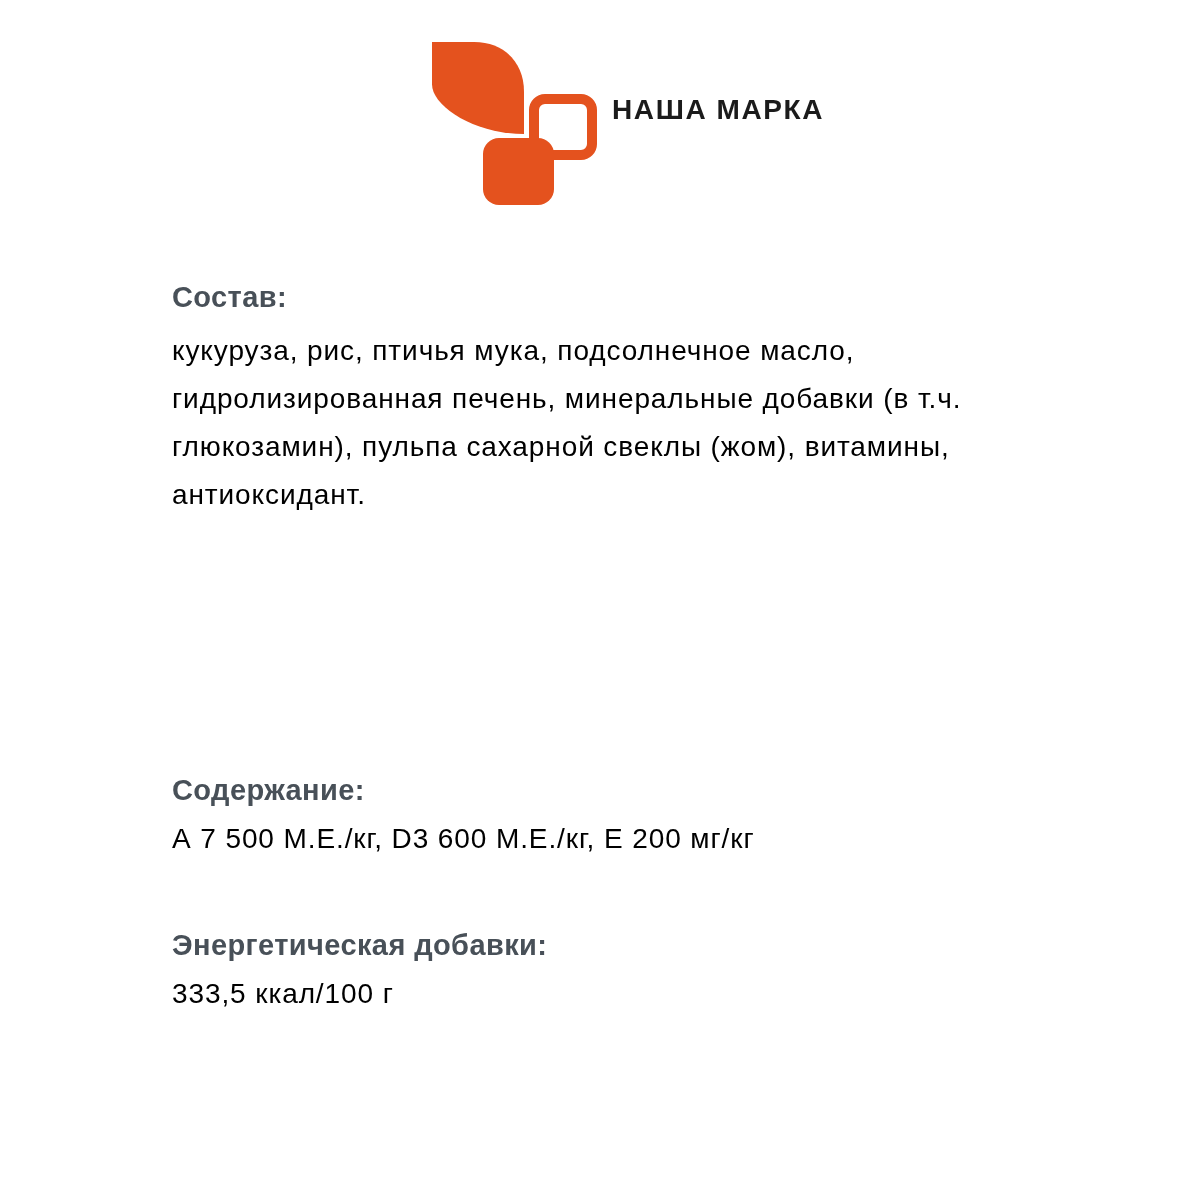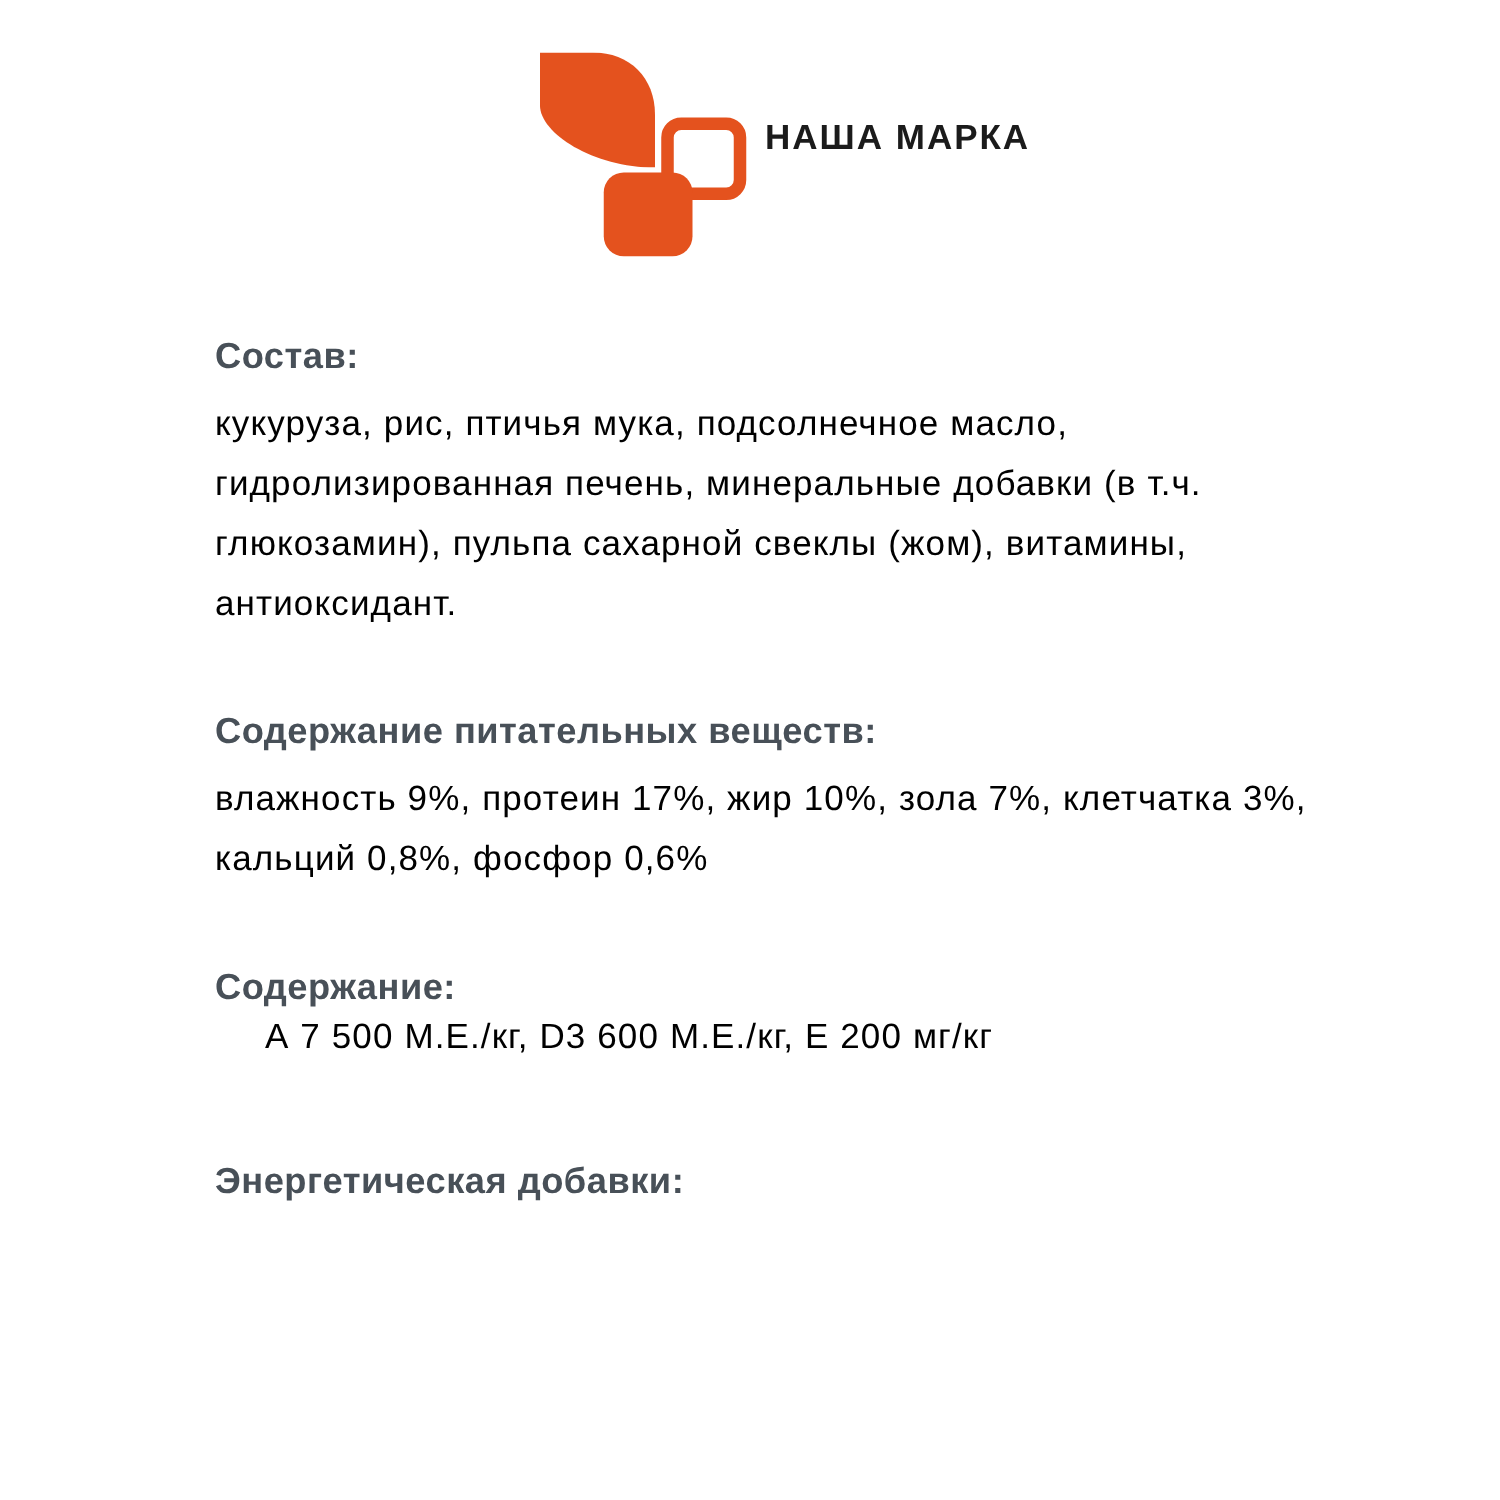--- a/index.html
+++ b/index.html
@@ -82,26 +82,26 @@
   .section-body {
     position: absolute;
     left: 0;
     font-size: 28px;
     font-weight: 400;
     letter-spacing: 0.9px;
     color: #000000;
     line-height: 48px;
     white-space: pre-line;
   }
-  #sec-composition { top: 268px; }
+  #sec-composition { top: 280px; }
   #sec-composition .section-body { top: 47px; }
   #sec-nutrients   { top: 568px; }
   #sec-nutrients   .section-body { top: 47px; }
   #sec-vitamins    { top: 773px; }
-  #sec-vitamins    .section-body { top: 32px; margin-left: 40px; }
+  #sec-vitamins    .section-body { top: 42px; }
   #sec-energy      { top: 928px; }
   #sec-energy      .section-body { top: 42px; }
 </style>
 </head>
 <body>
 
 <div class="page">
 
   <div class="logo">
     <svg class="leaf" viewBox="0 0 100 100" aria-hidden="true">
@@ -115,28 +115,24 @@
   </div>
 
   <div class="section" id="sec-composition">
     <div class="section-heading">Состав:</div>
     <div class="section-body">кукуруза, рис, птичья мука, подсолнечное масло,
 гидролизированная печень, минеральные добавки (в т.ч.
 глюкозамин), пульпа сахарной свеклы (жом), витамины,
 антиоксидант.</div>
   </div>
 
-  <div class="section" id="sec-nutrients">
-    <div class="section-heading">Содержание питательных веществ:</div>
-    <div class="section-body">влажность 9%, протеин 17%, жир 10%, зола 7%, клетчатка 3%,
-кальций 0,8%, фосфор 0,6%</div>
-  </div>
 
   <div class="section" id="sec-vitamins">
     <div class="section-heading">Содержание:</div>
     <div class="section-body">А 7 500 М.Е./кг, D3 600 М.Е./кг, Е 200 мг/кг</div>
   </div>
 
   <div class="section" id="sec-energy">
     <div class="section-heading">Энергетическая добавки:</div>
+    <div class="section-body">333,5 ккал/100 г</div>
   </div>
 
 </div>
 
 </body></html>

